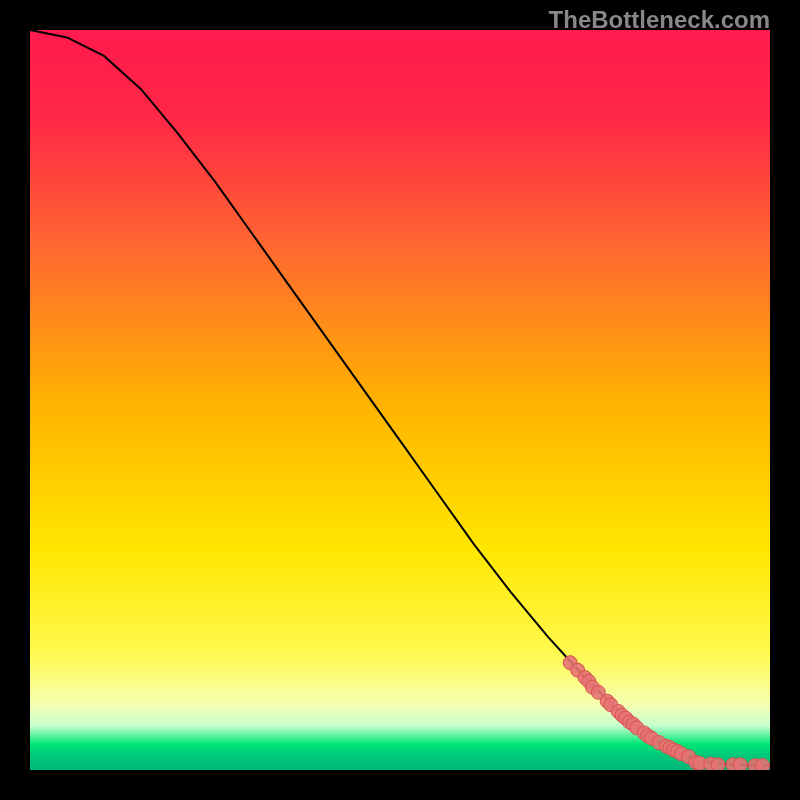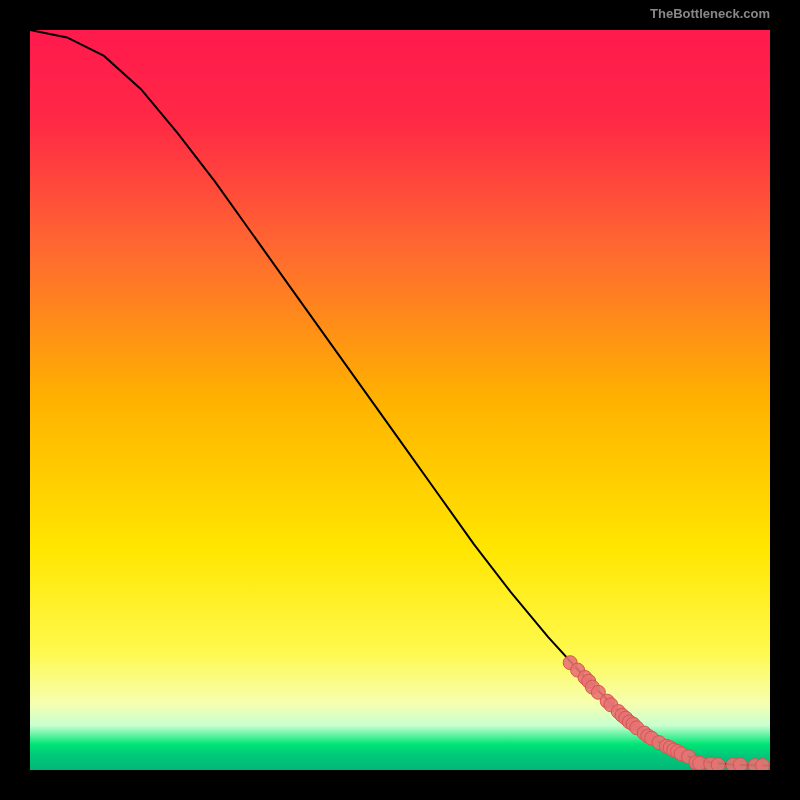--- a/index.html
+++ b/index.html
@@ -22,21 +22,21 @@
     left: 30px;
     top: 30px;
     width: 740px;
     height: 740px;
   }
   .watermark {
     position: absolute;
     top: 6px;
     right: 30px;
     color: #888;
-    font-size: 13px;
+    font-size: 24px;
     font-weight: bold;
     z-index: 10;
   }
   svg {
     display: block;
   }
 </style>
 </head>
 <body>
 

